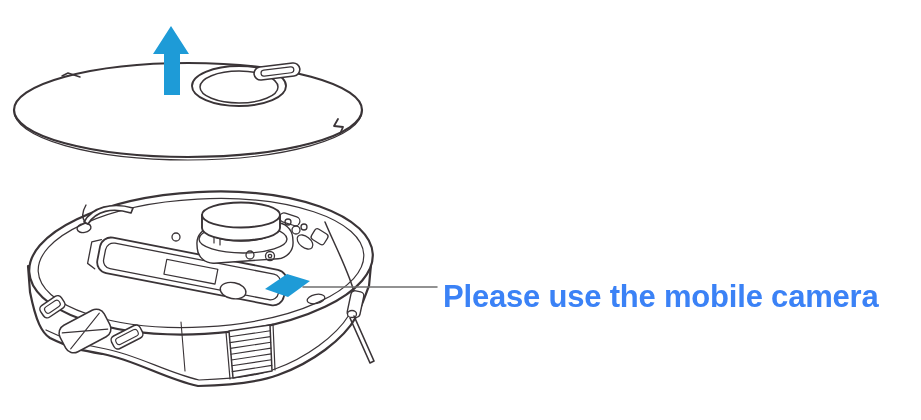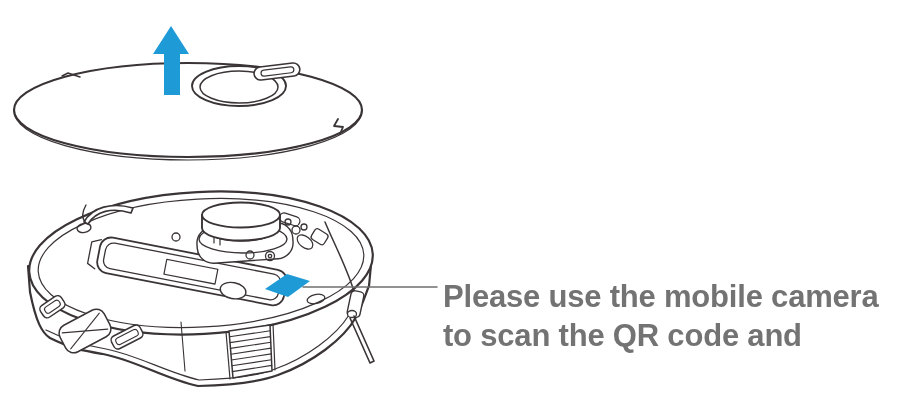--- a/index.html
+++ b/index.html
@@ -18,21 +18,21 @@
   .illustration {
     position: absolute;
     left: 0;
     top: 0;
   }
   .caption {
     position: absolute;
     left: 443px;
     top: 277px;
     width: 475px;
-    color: #737373;
+    color: #3b82f6;
     font-size: 31px;
     line-height: 39px;
     font-weight: 700;
     letter-spacing: -0.2px;
   }
   .caption span { display: block; }
 </style>
 </head>
 <body>
 
@@ -153,16 +153,15 @@
       </g>
 
       <polygon points="265,289 287,274 310,281 288,297" fill="#1E9BD7" stroke="none"></polygon>
     </g>
 
     <line x1="303" y1="287" x2="437" y2="287" stroke="#6F6F6F" stroke-width="1.5"></line>
   </svg>
 
   <div class="caption">
     <span>Please use the mobile camera</span>
-    <span>to scan the QR code and</span>
   </div>
 
 </div>
 
 </body></html>

